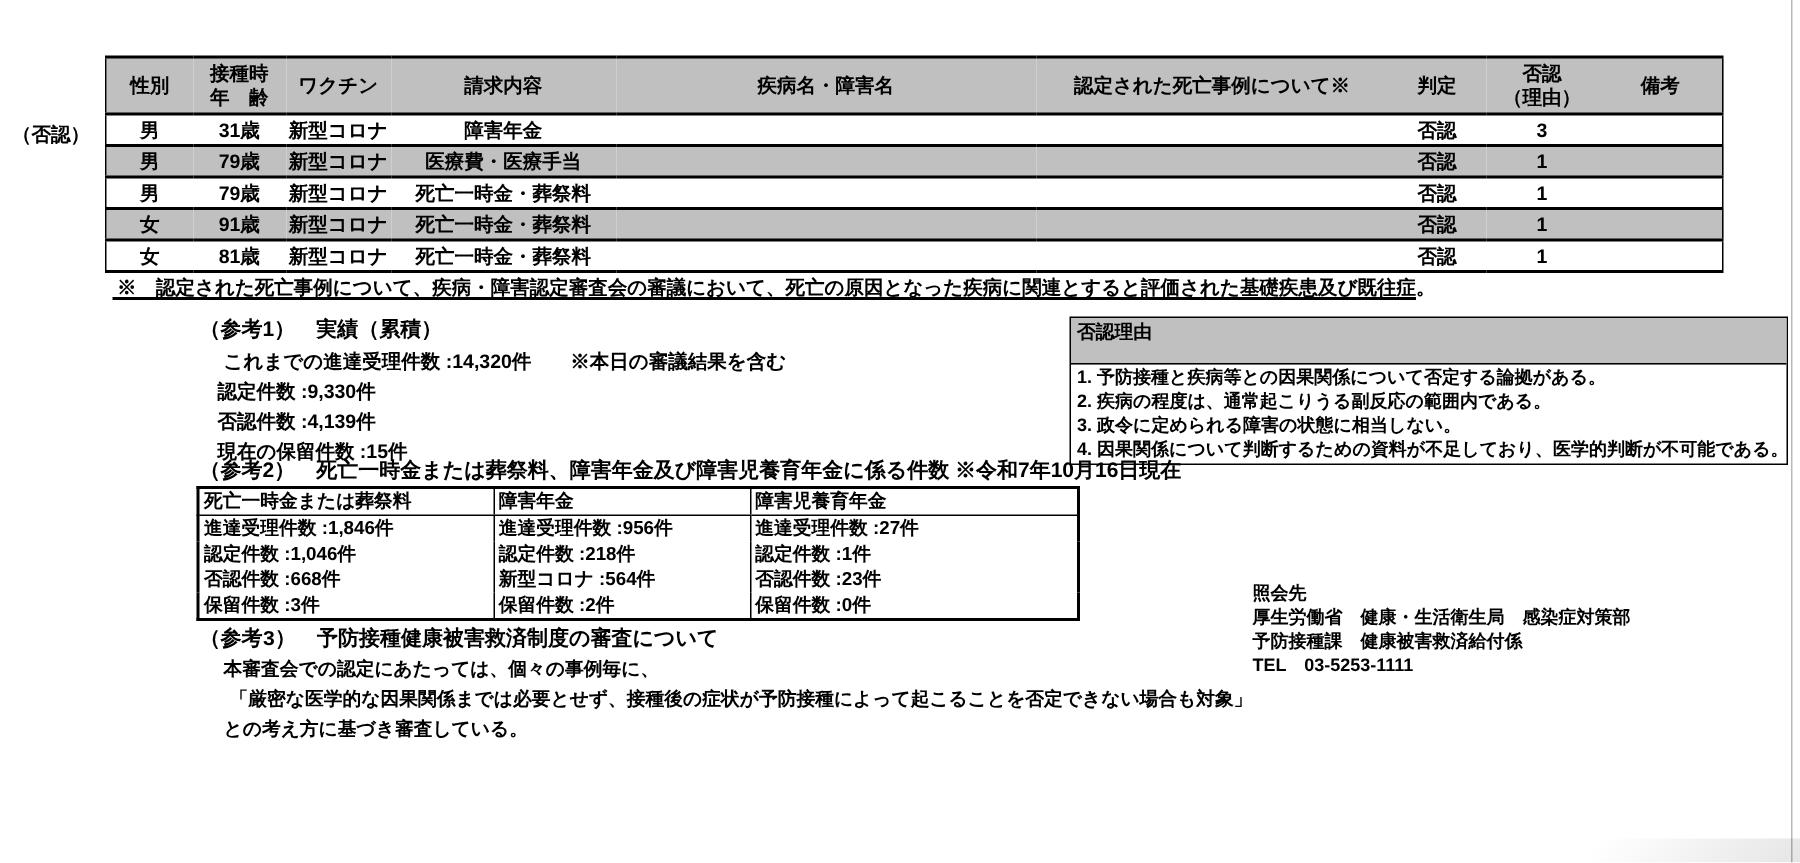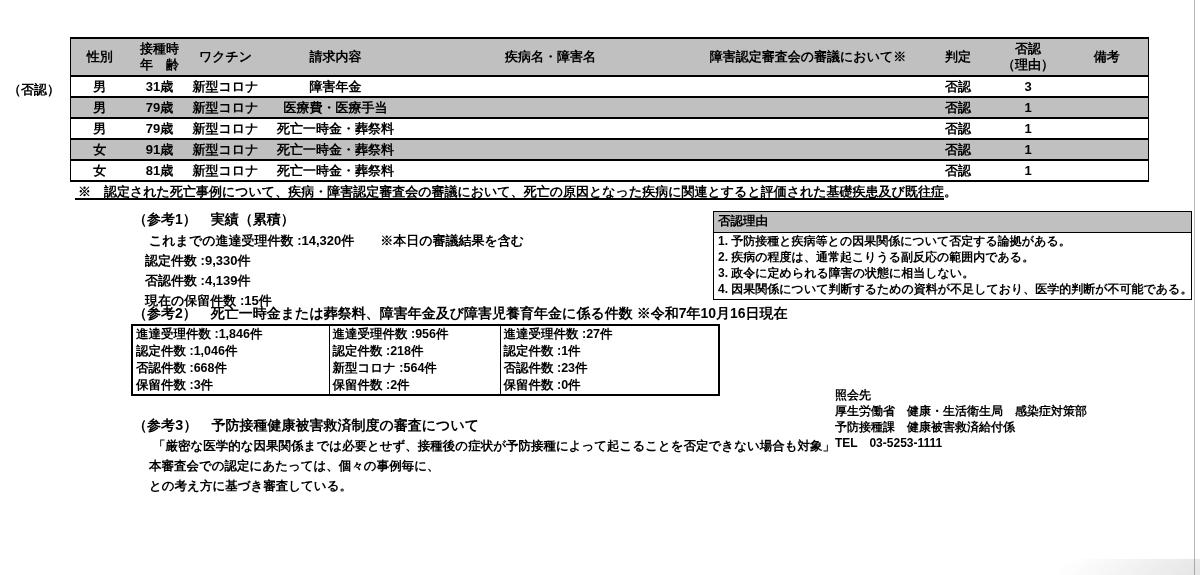--- a/index.html
+++ b/index.html
@@ -41,21 +41,21 @@
   .ref1 .ref-title{font-size:14px;}
   .ref1-line1{font-size:13px;margin:3px 0 0 16px;white-space:nowrap;}
   .ref1-item{font-size:13px;margin:2px 0 0 12px;white-space:nowrap;}
 
   
   .denial-box{
     position:absolute;left:713px;top:211px;width:477px;
     border:1.5px solid #000;background:#fff;
   }
   .denial-box .denial-header{
-    background:#c0c0c0;font-size:12.5px;padding:1px 4px 2px 4px;
+    background:#c0c0c0;font-size:12.5px;padding:1px 4px 12px 4px;
     border-bottom:1.5px solid #000;
   }
   .denial-item{font-size:12px;line-height:16px;padding:0 2px 0 4px;white-space:nowrap;}
   .denial-box .denial-item:first-of-type{padding-top:2px;}
   .denial-box .denial-item:last-of-type{padding-bottom:2px;}
 
   
   .ref2-title{position:absolute;left:133px;top:305px;font-size:14px;white-space:nowrap;}
   .ref2-table{
     position:absolute;left:131px;top:324px;width:587px;
@@ -106,21 +106,21 @@
         <col style="width:75px">
         <col style="width:83px">
     </colgroup>
     <thead>
       <tr>
         <th>性別</th>
         <th><span>接種時</span><br><span>年　齢</span></th>
         <th>ワクチン</th>
         <th>請求内容</th>
         <th>疾病名・障害名</th>
-        <th>障害認定審査会の審議において※</th>
+        <th>認定された死亡事例について※</th>
         <th>判定</th>
         <th><span>否認</span><br><span>（理由）</span></th>
         <th>備考</th>
       </tr>
     </thead>
     <tbody>
       <tr class="row-white">
         <td>男</td>
         <td>31歳</td>
         <td>新型コロナ</td>
@@ -197,20 +197,25 @@
   </div>
 
   <div class="ref2-title">（参考2）　死亡一時金または葬祭料、障害年金及び障害児養育年金に係る件数 ※令和7年10月16日現在</div>
   <table class="ref2-table">
     <colgroup>
       <col style="width:197px">
         <col style="width:171px">
         <col style="width:219px">
     </colgroup>
     <tbody>
+        <tr class="ref2-head">
+      <td>死亡一時金または葬祭料</td>
+      <td>障害年金</td>
+      <td>障害児養育年金</td>
+    </tr>
     <tr>
       <td>進達受理件数 :1,846件</td>
       <td>進達受理件数 :956件</td>
       <td>進達受理件数 :27件</td>
     </tr>
     <tr>
       <td>認定件数 :1,046件</td>
       <td>認定件数 :218件</td>
       <td>認定件数 :1件</td>
     </tr>
@@ -229,21 +234,21 @@
 
   <div class="contact">
     <div>照会先</div>
     <div>厚生労働省　健康・生活衛生局　感染症対策部</div>
     <div>予防接種課　健康被害救済給付係</div>
     <div>TEL　03-5253-1111</div>
   </div>
 
   <div class="ref3">
     <div class="ref-title">（参考3）　予防接種健康被害救済制度の審査について</div>
+    <div class="ref3-line l1">本審査会での認定にあたっては、個々の事例毎に、</div>
     <div class="ref3-line l2">「厳密な医学的な因果関係までは必要とせず、接種後の症状が予防接種によって起こることを否定できない場合も対象」</div>
-    <div class="ref3-line l1">本審査会での認定にあたっては、個々の事例毎に、</div>
     <div class="ref3-line l3">との考え方に基づき審査している。</div>
   </div>
 
   <div class="page-edge-line"></div>
   <div class="corner-shade"></div>
 
 </div>
 
 </body></html>

